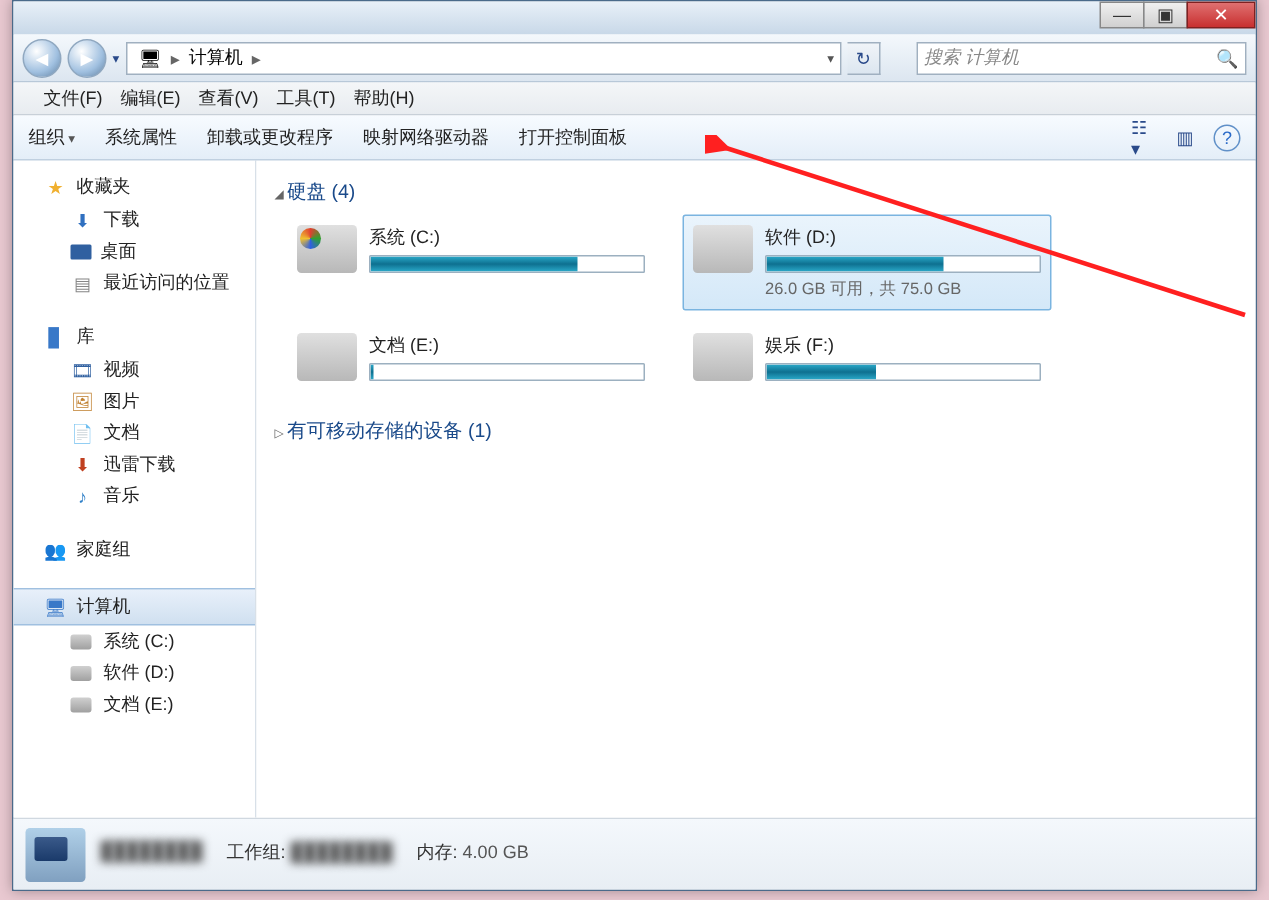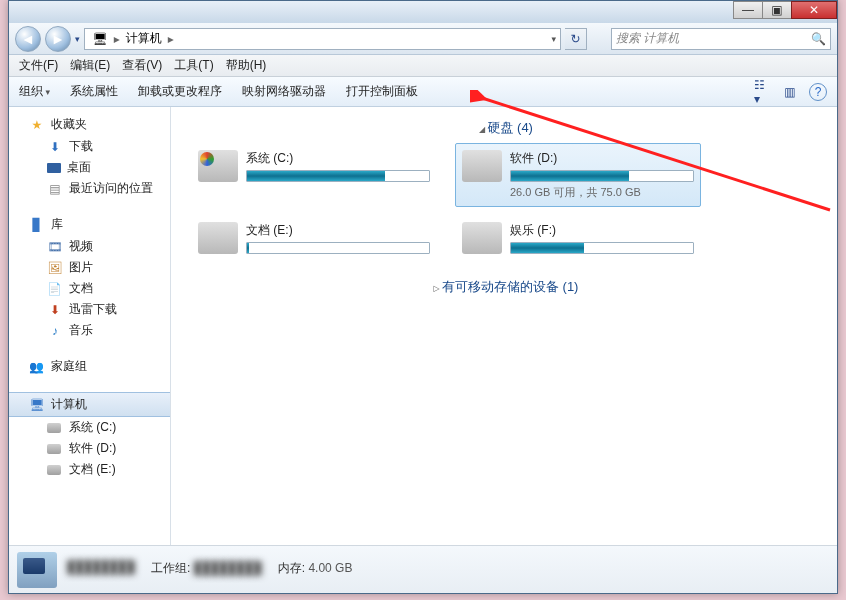--- a/index.html
+++ b/index.html
@@ -9,37 +9,37 @@
   .win-btn { width: 30px; height: 18px; display: inline-flex; align-items: center; justify-content: center; color: #333; border: 1px solid #888; margin-left: -1px; background: linear-gradient(#f0f0f0,#d0d0d0); }
   .win-btn.close { width: 46px; background: linear-gradient(#e07070,#c83030); color: #fff; border-color: #802020; }
   .navrow { height: 32px; background: linear-gradient(to bottom,#f4f8fc,#dce6f0); display: flex; align-items: center; padding: 0 6px; gap: 4px; border-bottom: 1px solid #b8c8d8; }
   .navbtn { width: 26px; height: 26px; border-radius: 50%; background: radial-gradient(circle at 35% 30%, #fff, #a0c0e0 60%, #6080a0); border: 1px solid #90a8c0; display: flex; align-items: center; justify-content: center; color: #fff; font-size: 14px; }
   .addrbar { flex: 1; height: 22px; border: 1px solid #a0b0c0; background: #fff; display: flex; align-items: center; padding: 0 4px; }
   .addrbar .seg { padding: 0 4px; height: 100%; display: flex; align-items: center; }
   .addrbar .arrow { color: #666; padding: 0 2px; }
   .refresh { width: 22px; height: 22px; border: 1px solid #a0b0c0; border-left: none; background: linear-gradient(#f0f4f8,#dce6f0); display: flex; align-items: center; justify-content: center; color: #2a4a8a; }
   .search { width: 220px; height: 22px; border: 1px solid #a0b0c0; margin-left: 20px; background: #fff; display: flex; align-items: center; padding: 0 4px; color: #888; font-style: italic; }
   .search .mag { margin-left: auto; color: #2a6aaa; font-style: normal; }
-  .menubar { height: 22px; background: linear-gradient(#f4f6f8,#e8ecf0); border-bottom: 1px solid #c8d0d8; display: flex; align-items: center; padding: 0 10px; gap: 12px; }
+  .menubar { height: 22px; background: linear-gradient(#f4f6f8,#e8ecf0); border-bottom: 1px solid #c8d0d8; display: flex; align-items: center; padding: 0 20px; gap: 12px; }
   .menubar span { color: #222; }
   .toolbar { height: 30px; background: linear-gradient(#f7fbff,#e4eef8); border-bottom: 1px solid #c0d0e0; display: flex; align-items: center; padding: 0 10px; gap: 20px; color: #222; position: relative; }
   .toolbar .org::after { content: " ▾"; font-size: 9px; color: #555; }
   .toolbar .right { margin-left: auto; display: flex; align-items: center; gap: 10px; }
   .tb-ico { width: 18px; height: 18px; display: flex; align-items: center; justify-content: center; color: #2a4a8a; border: 1px solid transparent; }
   .body { display: flex; height: calc(100% - 22px - 32px - 22px - 30px - 48px); }
   .sidebar { width: 162px; border-right: 1px solid #d8e0e8; padding: 6px 0; overflow: hidden; background: #fff; }
   .side-h { display: flex; align-items: center; padding: 3px 10px 3px 20px; color: #222; }
   .side-h.selected { background: linear-gradient(#e8f0fa,#d0e0f0); border: 1px solid #a0c0e0; border-left: none; border-right: none; }
   .side-i { display: flex; align-items: center; padding: 2px 10px 2px 38px; color: #222; }
   .ico { width: 16px; height: 16px; margin-right: 6px; display: inline-flex; align-items: center; justify-content: center; font-size: 12px; }
   .star { color: #f0b030; }
   .lib { color: #3878c8; }
   .drv { background: linear-gradient(#d0d0d0,#a0a0a0); border-radius: 2px; width: 14px; height: 10px; margin-right: 8px; }
   .content { flex: 1; padding: 8px 8px; overflow: auto; background: #fff; }
-  .group-h { color: #1a4a8a; font-size: 13px; padding: 4px 0 6px 4px; text-align: center; }
+  .group-h { color: #1a4a8a; font-size: 13px; padding: 4px 0 6px 4px; }
   .group-h::before { content: "◢ "; font-size: 8px; color: #666; }
   .group-h.collapsed::before { content: "▷ "; }
   .drives { display: flex; flex-wrap: wrap; gap: 8px 18px; padding-left: 12px; margin-bottom: 10px; }
   .drive { width: 246px; padding: 6px; display: flex; align-items: flex-start; border: 1px solid transparent; border-radius: 2px; }
   .drive.selected { background: linear-gradient(#eaf4fc,#d4e8f8); border: 1px solid #7ab4e0; }
   .drive-ico { width: 40px; height: 32px; margin-right: 8px; background: linear-gradient(#e0e0e0,#b8b8b8); border-radius: 3px; position: relative; }
   .drive-ico.sys::before { content: ""; position: absolute; left: 2px; top: 2px; width: 14px; height: 14px; border-radius: 50%; background: conic-gradient(#e04030,#30a030,#3060e0,#f0c030,#e04030); }
   .drive-info { flex: 1; }
   .drive-name { color: #222; margin-bottom: 3px; }
   .bar { height: 12px; border: 1px solid #9cb0c0; background: #fff; border-radius: 1px; overflow: hidden; margin-bottom: 3px; }

